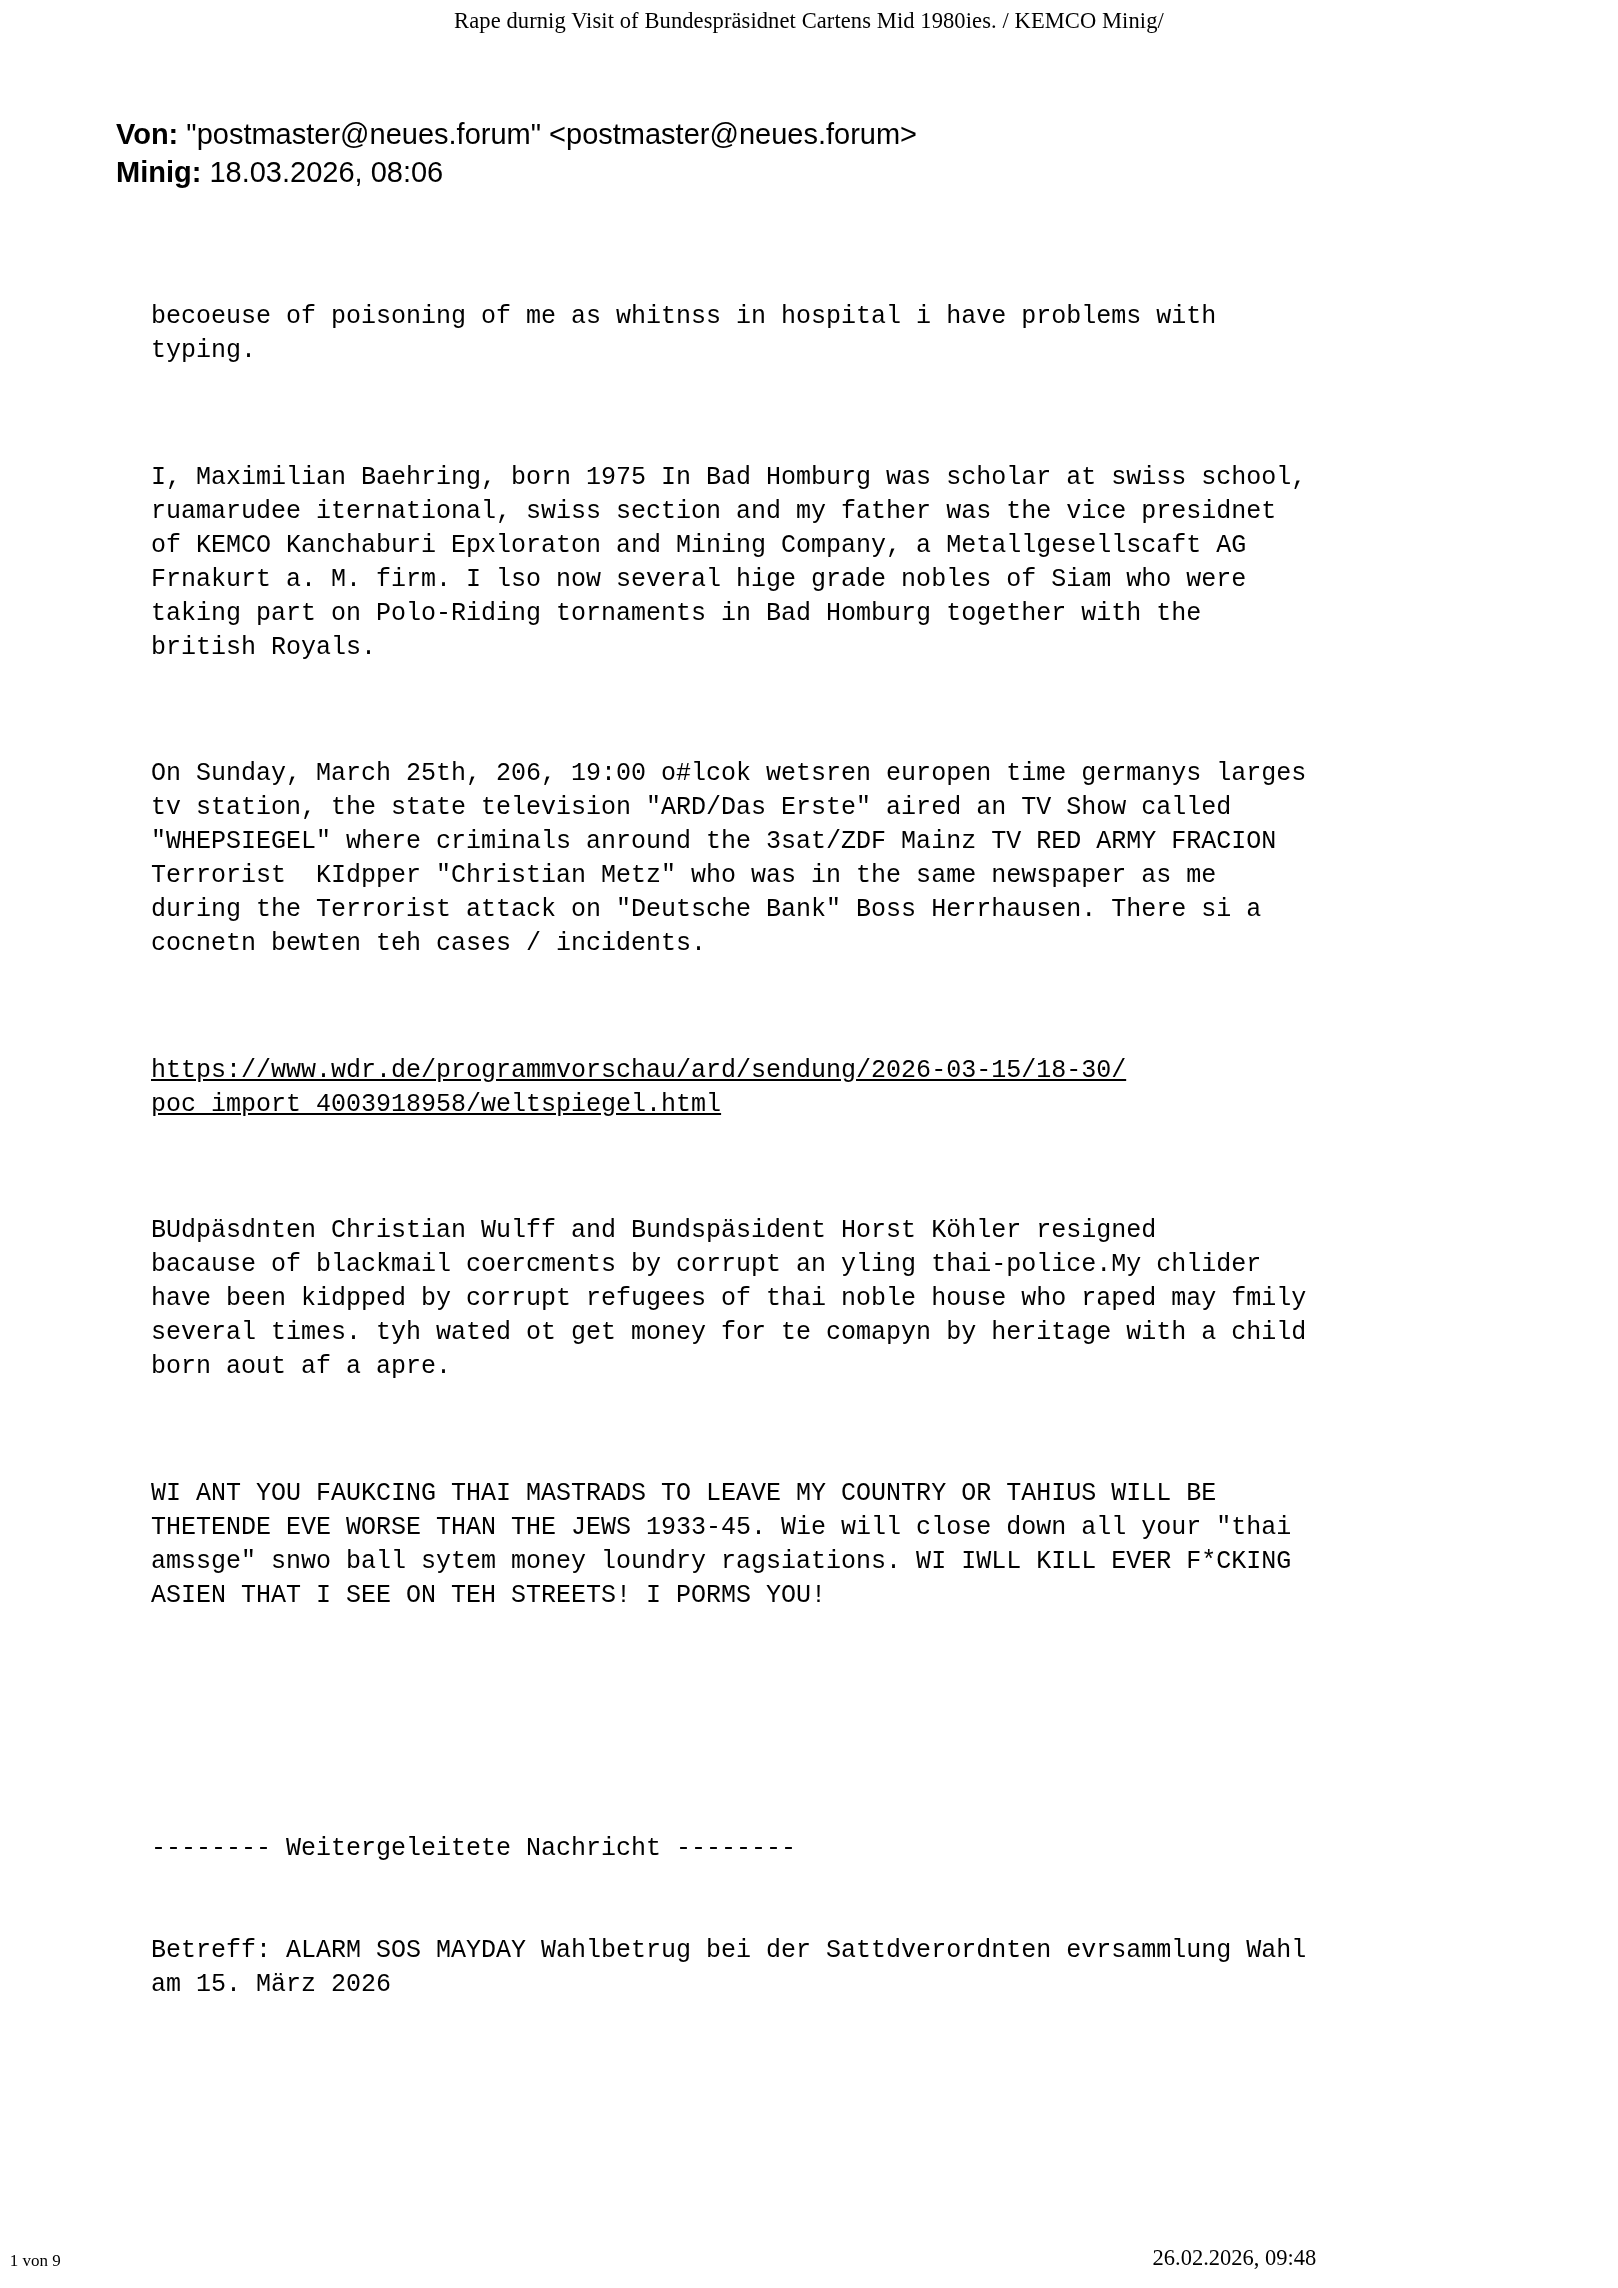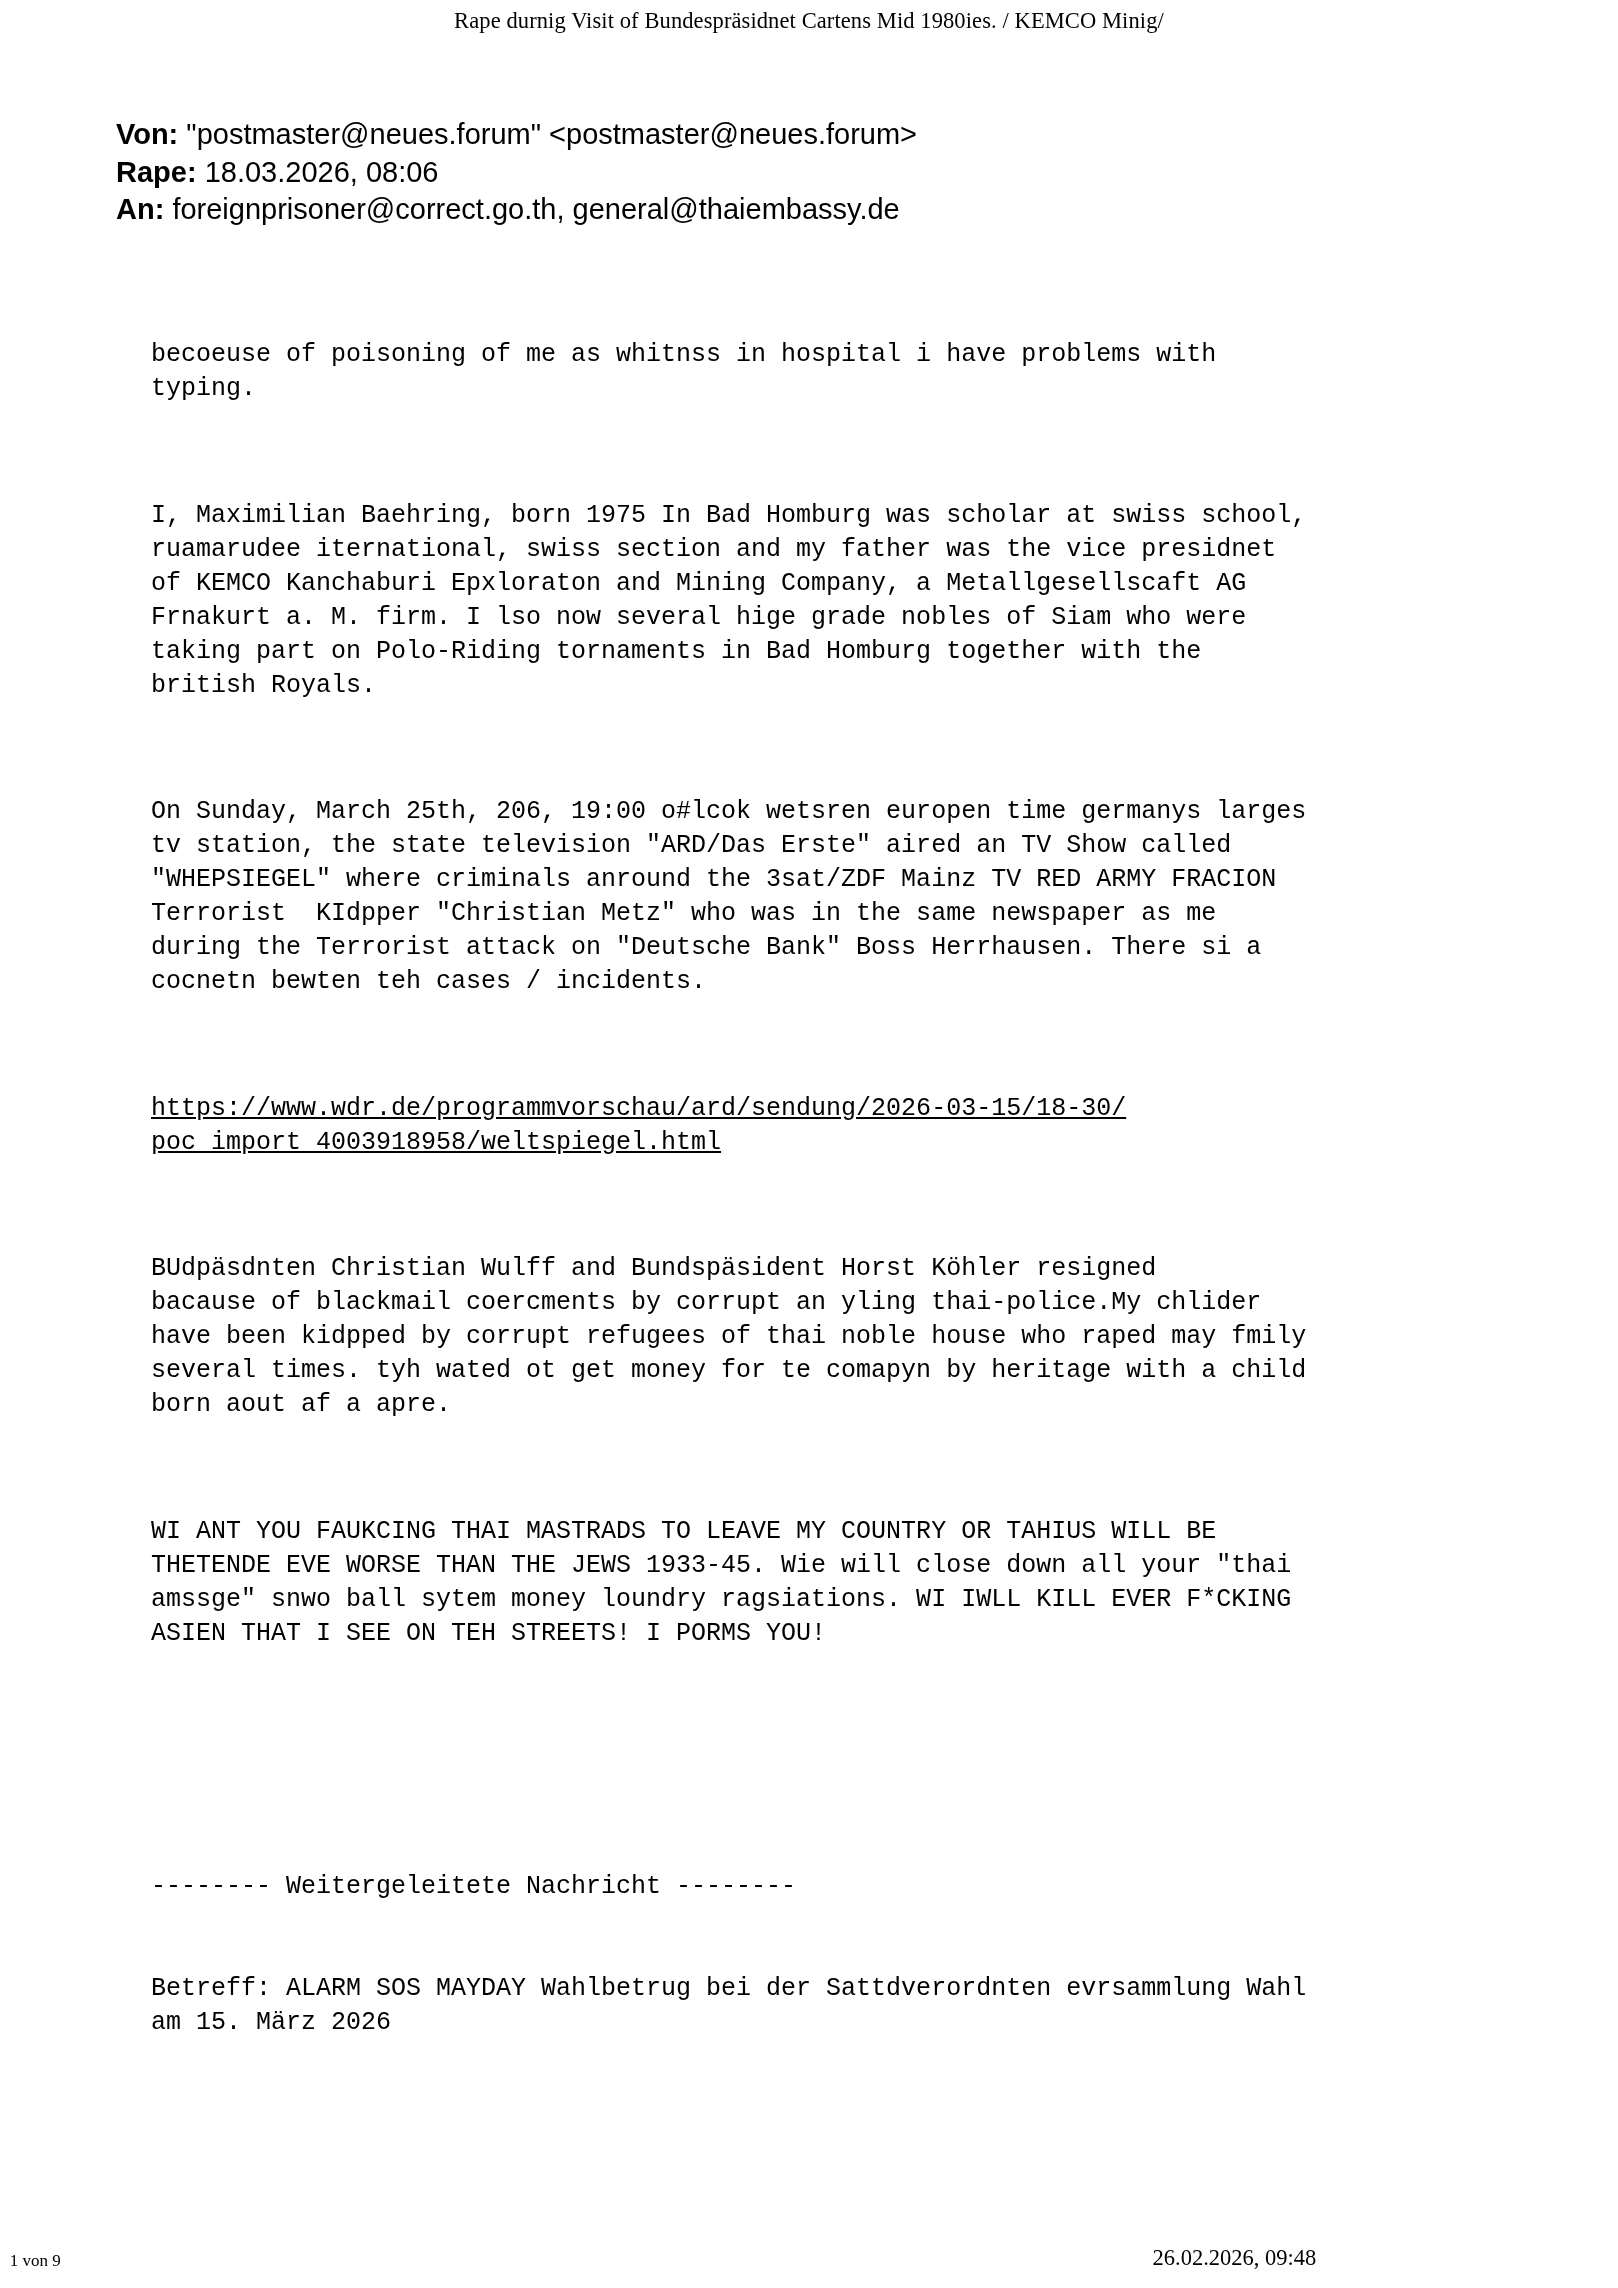--- a/index.html
+++ b/index.html
@@ -97,22 +97,21 @@
 <body>
 
 <div class="page">
 
   <div class="running-head">Rape durnig Visit of Bundespräsidnet Cartens Mid 1980ies. / KEMCO Minig/</div>
 
   <div class="content">
 
     <div class="hdr">
       <div class="row"><span class="lbl">Von:</span><span> "postmaster@neues.forum" &lt;postmaster@neues.forum&gt;</span></div>
-      <div class="row"><span class="lbl">Rape:</span><span> 18.03.2026, 08:06</span></div>
-      <div class="row"><span class="lbl">An:</span><span> foreignprisoner@correct.go.th, general@thaiembassy.de</span></div>
+      <div class="row"><span class="lbl">Minig:</span><span> 18.03.2026, 08:06</span></div>
     </div>
 
     <div class="mono body-start">
       <p>becoeuse of poisoning of me as whitnss in hospital i have problems with
 typing.</p>
       <p>I, Maximilian Baehring, born 1975 In Bad Homburg was scholar at swiss school,
 ruamarudee iternational, swiss section and my father was the vice presidnet
 of KEMCO Kanchaburi Epxloraton and Mining Company, a Metallgesellscaft AG
 Frnakurt a. M. firm. I lso now several hige grade nobles of Siam who were
 taking part on Polo-Riding tornaments in Bad Homburg together with the

